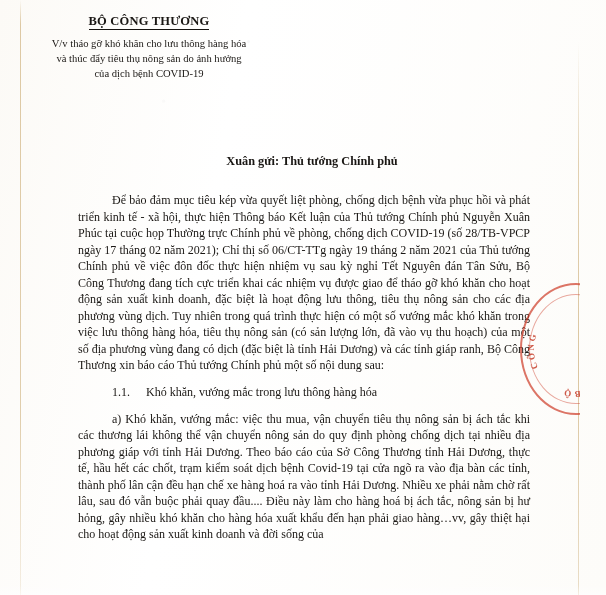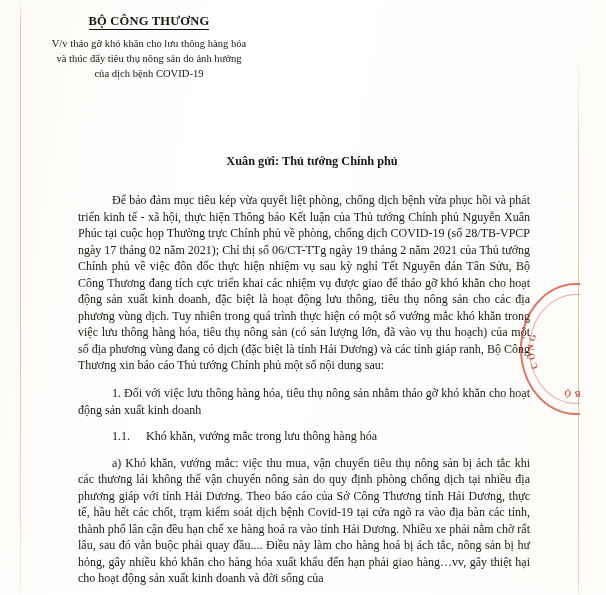--- a/index.html
+++ b/index.html
@@ -244,21 +244,20 @@
 
   <div class="recipient">
     <span class="kg">Xuân gửi:</span>
     <span>Thủ tướng Chính phủ</span>
   </div>
 
   <div class="body-text">
 
     <p>Để bảo đảm mục tiêu kép vừa quyết liệt phòng, chống dịch bệnh vừa phục hồi và phát triển kinh tế - xã hội, thực hiện Thông báo Kết luận của Thủ tướng Chính phủ Nguyễn Xuân Phúc tại cuộc họp Thường trực Chính phủ về phòng, chống dịch COVID-19 (số 28/TB-VPCP ngày 17 tháng 02 năm 2021); Chỉ thị số 06/CT-TTg ngày 19 tháng 2 năm 2021 của Thủ tướng Chính phủ về việc đôn đốc thực hiện nhiệm vụ sau kỳ nghỉ Tết Nguyên đán Tân Sửu, Bộ Công Thương đang tích cực triển khai các nhiệm vụ được giao để tháo gỡ khó khăn cho hoạt động sản xuất kinh doanh, đặc biệt là hoạt động lưu thông, tiêu thụ nông sản cho các địa phương vùng dịch. Tuy nhiên trong quá trình thực hiện có một số vướng mắc khó khăn trong việc lưu thông hàng hóa, tiêu thụ nông sản (có sản lượng lớn, đã vào vụ thu hoạch) của một số địa phương vùng đang có dịch (đặc biệt là tỉnh Hải Dương) và các tỉnh giáp ranh, Bộ Công Thương xin báo cáo Thủ tướng Chính phủ một số nội dung sau:</p>
 
-    <p class="sec-head">1. Đối với việc lưu thông hàng hóa, tiêu thụ nông sản nhằm tháo gỡ khó khăn cho hoạt động sản xuất kinh doanh</p>
 
     <p class="sub-head">
       <span class="numlead">1.1.</span><span>Khó khăn, vướng mắc trong lưu thông hàng hóa</span>
     </p>
 
     <p class="para">a) Khó khăn, vướng mắc: việc thu mua, vận chuyển tiêu thụ nông sản bị ách tắc khi các thương lái không thể vận chuyển nông sản do quy định phòng chống dịch tại nhiều địa phương giáp với tỉnh Hải Dương. Theo báo cáo của Sở Công Thương tỉnh Hải Dương, thực tế, hầu hết các chốt, trạm kiểm soát dịch bệnh Covid-19 tại cửa ngõ ra vào địa bàn các tỉnh, thành phố lân cận đều hạn chế xe hàng hoá ra vào tỉnh Hải Dương. Nhiều xe phải nằm chờ rất lâu, sau đó vẫn buộc phải quay đầu.... Điều này làm cho  hàng hoá bị ách tắc, nông sản bị hư hỏng, gây nhiều khó khăn cho hàng hóa xuất khẩu đến hạn phải giao hàng…vv, gây thiệt hại cho hoạt động sản xuất kinh doanh và đời sống của</p>
   </div>
 
   <div class="seal">
     <div class="seal-clip">

